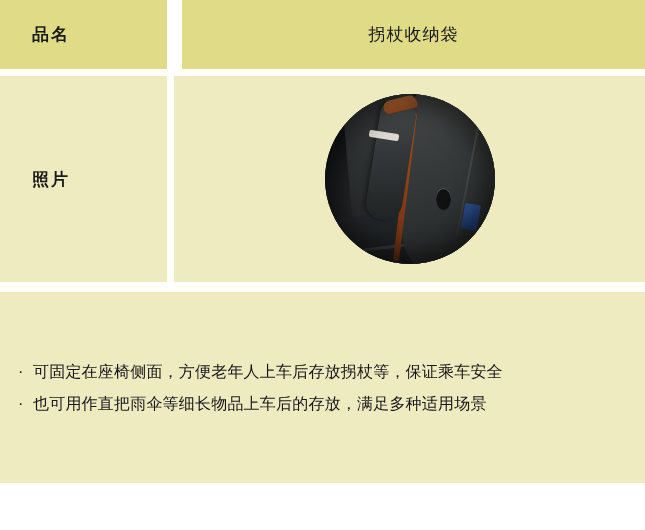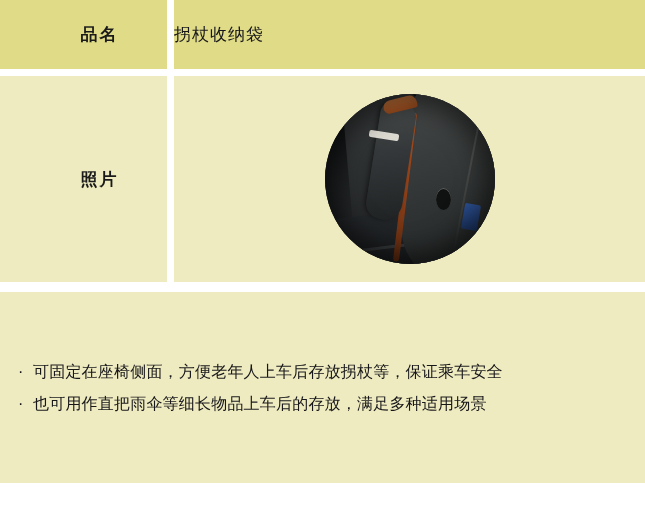--- a/index.html
+++ b/index.html
@@ -14,32 +14,32 @@
     box-sizing:border-box;
   }
   .row{display:flex;width:100%;}
   .row.header-row{height:69px;margin-bottom:7px;}
   .row.photo-row{height:206px;margin-bottom:10px;}
   .row.desc-row{height:191px;}
 
   .cell{box-sizing:border-box;display:flex;}
   .label-cell{
     width:167px;flex:0 0 167px;margin-right:7px;
-    align-items:center;justify-content:center;padding-left:32px;
+    align-items:center;padding-left:32px;
   }
   .content-cell{flex:1 1 auto;}
 
   .header-row .cell{background:#e0db87;}
   .photo-row .cell,.desc-row .cell{background:#efebc0;}
 
   .label-text{
     font-size:17px;font-weight:bold;color:#1a1a1a;
     letter-spacing:2px;line-height:1;
   }
-  .title-cell{align-items:center;justify-content:flex-start;}
+  .title-cell{align-items:center;justify-content:center;margin-left:8px;}
   .title-text{
     font-size:17px;font-weight:normal;color:#17171a;
     letter-spacing:1px;line-height:1;
   }
 
   
   .photo-cell{align-items:center;justify-content:center;}
   .photo-circle{
     position:relative;width:170px;height:170px;border-radius:50%;
     overflow:hidden;background:#0d0f10;

